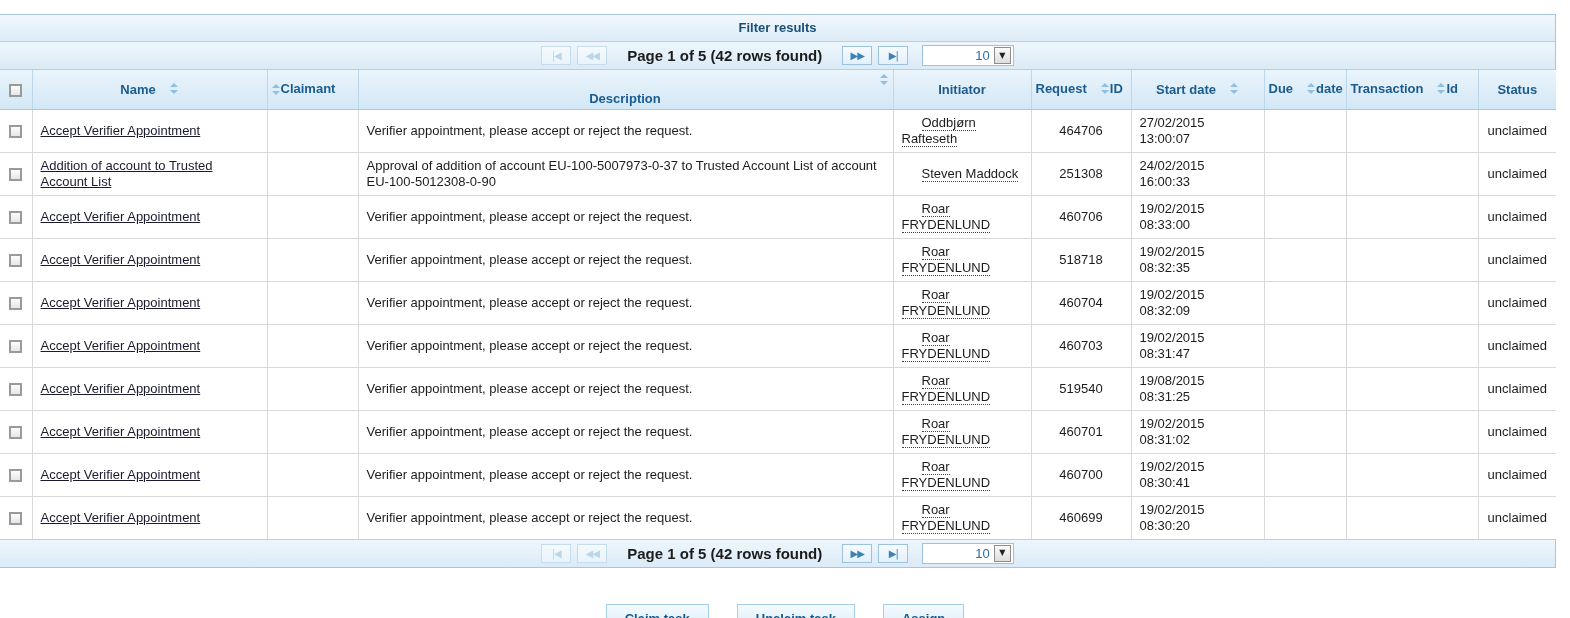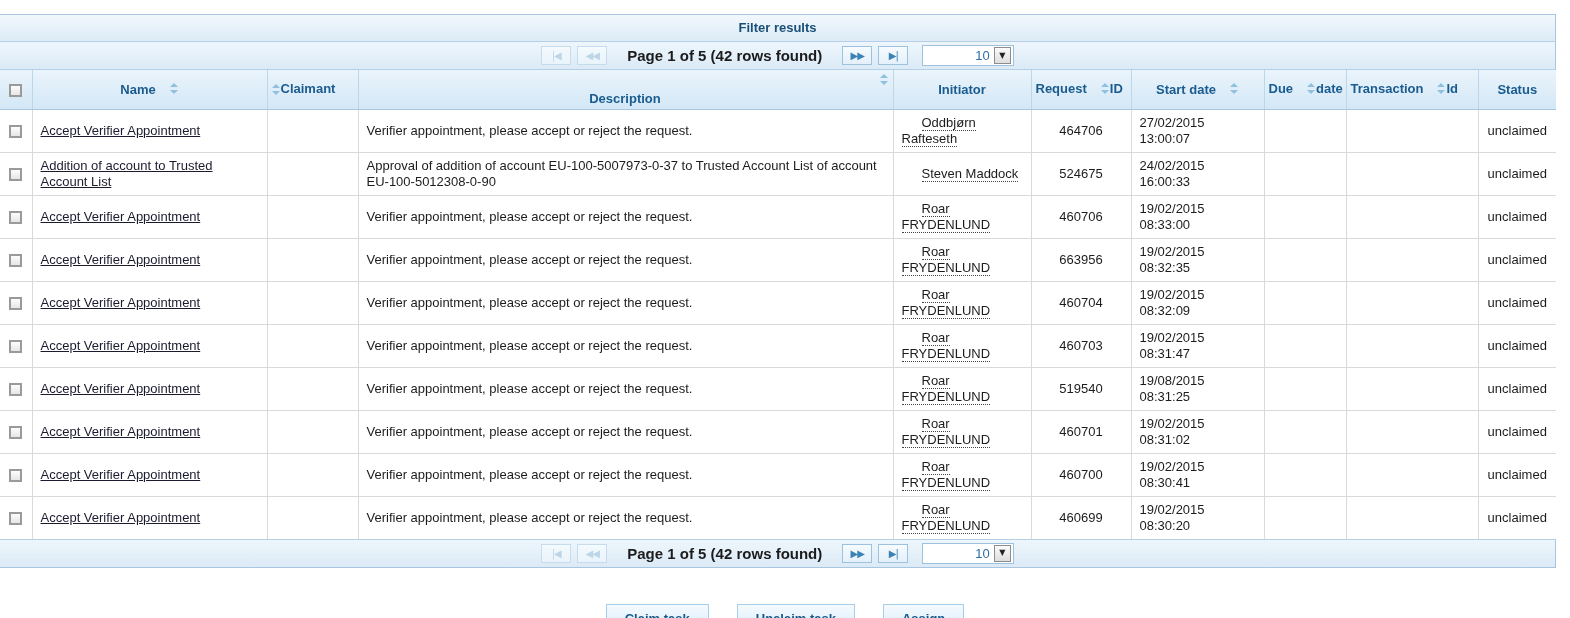--- a/index.html
+++ b/index.html
@@ -383,21 +383,21 @@
             <td></td>
             <td></td>
             <td class="status">unclaimed</td>
           </tr>
           <tr>
             <td class="cb-col"><span class="chk"></span></td>
             <td><span class="name-link">Addition of account to Trusted Account List</span></td>
             <td></td>
             <td>Approval of addition of account EU-100-5007973-0-37 to Trusted Account List of account EU-100-5012308-0-90</td>
             <td><span class="initiator">Steven Maddock</span></td>
-            <td class="num">524675</td>
+            <td class="num">251308</td>
             <td>24/02/2015 16:00:33</td>
             <td></td>
             <td></td>
             <td class="status">unclaimed</td>
           </tr>
           <tr>
             <td class="cb-col"><span class="chk"></span></td>
             <td><span class="name-link">Accept Verifier Appointment</span></td>
             <td></td>
             <td>Verifier appointment, please accept or reject the request.</td>
@@ -407,21 +407,21 @@
             <td></td>
             <td></td>
             <td class="status">unclaimed</td>
           </tr>
           <tr>
             <td class="cb-col"><span class="chk"></span></td>
             <td><span class="name-link">Accept Verifier Appointment</span></td>
             <td></td>
             <td>Verifier appointment, please accept or reject the request.</td>
             <td><span class="initiator">Roar FRYDENLUND</span></td>
-            <td class="num">663956</td>
+            <td class="num">518718</td>
             <td>19/02/2015 08:32:35</td>
             <td></td>
             <td></td>
             <td class="status">unclaimed</td>
           </tr>
           <tr>
             <td class="cb-col"><span class="chk"></span></td>
             <td><span class="name-link">Accept Verifier Appointment</span></td>
             <td></td>
             <td>Verifier appointment, please accept or reject the request.</td>

